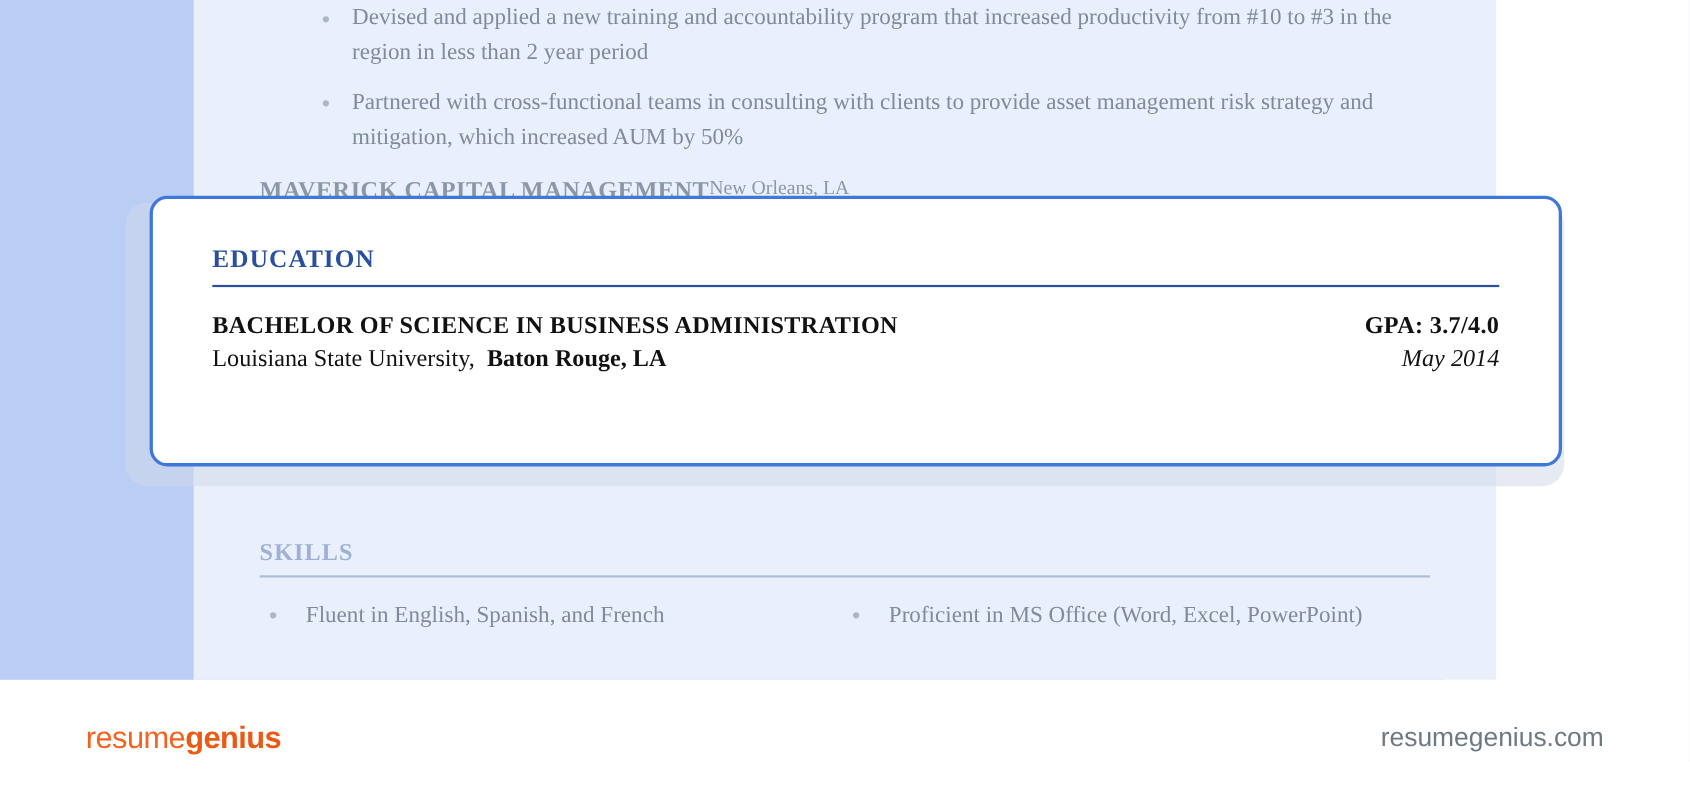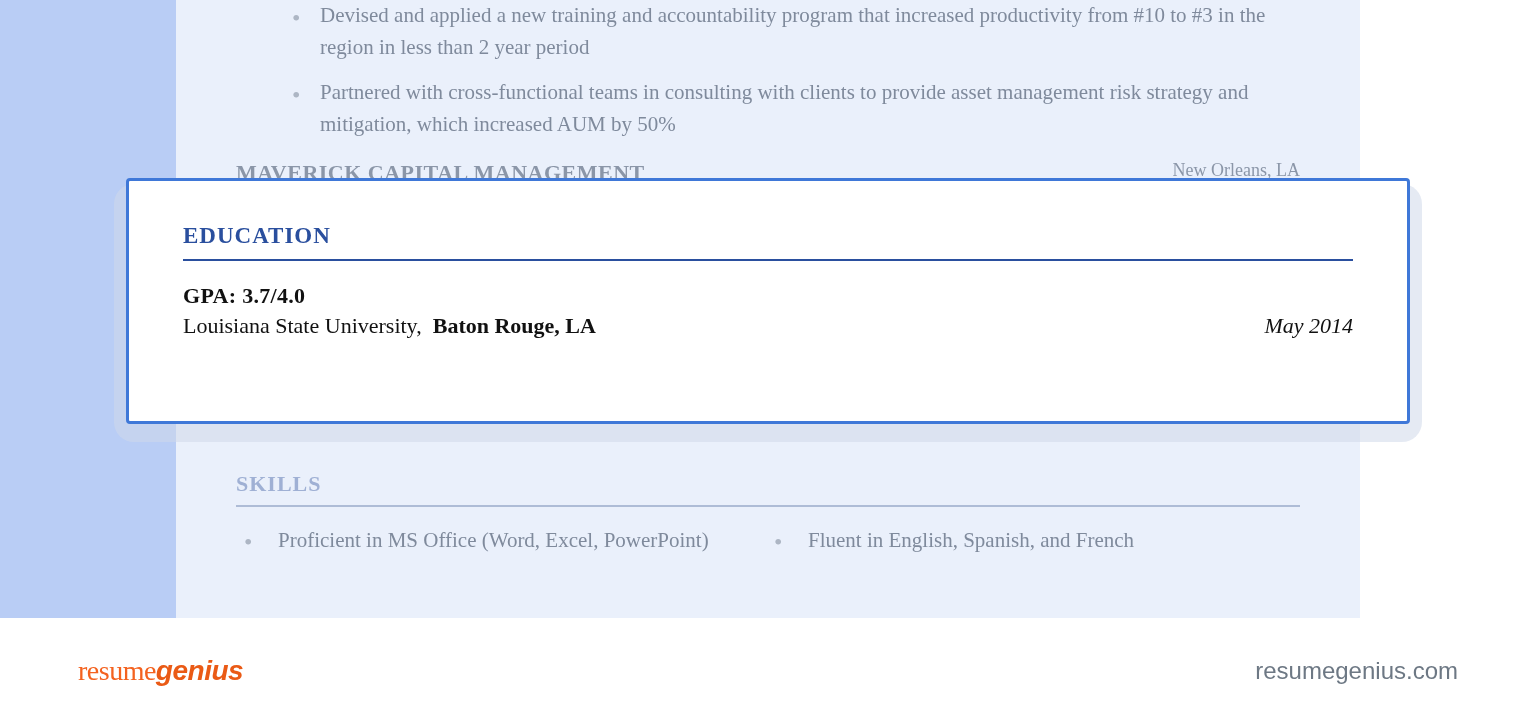--- a/index.html
+++ b/index.html
@@ -39,21 +39,20 @@
     content: "•";
     position: absolute;
     left: -6px;
     top: 0;
     font-size: 24px;
     color: #adb6c4;
   }
   
   .job-header {
     display: flex;
-    justify-content: space-between;
     margin-top: 20px;
   }
   .job-company {
     font-weight: bold;
     font-size: 22px;
     letter-spacing: 0.5px;
     color: #8b96a8;
   }
   .job-location {
     font-weight: normal;
@@ -74,21 +73,21 @@
     font-style: italic;
     font-size: 21px;
     color: #a7b0be;
   }
   
   .section-header {
     font-weight: bold;
     font-size: 22px;
     letter-spacing: 1px;
     color: #9fb0d4;
-    margin-top: 26px;
+    margin-top: 44px;
   }
   .section-rule {
     border: none;
     border-top: 2px solid #aebcd6;
     margin-top: 8px;
     margin-bottom: 18px;
   }
   
   .skills-grid {
     display: flex;
@@ -129,27 +128,27 @@
     left: 114px;
     top: 184px;
     width: 1308px;
     height: 258px;
     background: #cfd8ea;
     border-radius: 20px;
     opacity: 0.55;
   }
   .highlight-card {
     position: absolute;
-    left: 126px;
+    left: 136px;
     top: 178px;
     width: 1284px;
     height: 246px;
     background: #ffffff;
     border: 3px solid #3f78d8;
-    border-radius: 4px;
+    border-radius: 16px;
     padding: 42px 54px 20px 54px;
   }
   .highlight-card .edu-title {
     font-weight: bold;
     font-size: 23px;
     letter-spacing: 1px;
     color: #2a4f9e;
   }
   .highlight-card .edu-rule {
     border: none;
@@ -188,22 +187,22 @@
     align-items: center;
     justify-content: space-between;
     padding: 0 78px;
   }
   .logo {
     font-family: -apple-system, 'Segoe UI', Arial, sans-serif;
     font-size: 28px;
     font-weight: 400;
     letter-spacing: -0.5px;
   }
-  .logo .l1 { color: #f4621f; font-weight: 400; font-family: Liberation Serif, serif; }
-  .logo .l2 { color: #ea5a15; font-weight: 700; font-style: italic; }
+  .logo .l1 { color: #f4621f; font-weight: 400; }
+  .logo .l2 { color: #ea5a15; font-weight: 700; }
   .footer-url {
     font-family: -apple-system, 'Segoe UI', Arial, sans-serif;
     font-size: 24px;
     color: #6d7884;
   }
 </style>
 </head>
 <body>
 
 <div class="stage">
@@ -223,35 +222,36 @@
       <span class="job-title">Financial Advisor</span>
       <span class="job-dates">January 2017 – January 2018</span>
     </div>
 
     <div style="height:230px"></div>
 
     <div class="section-header">SKILLS</div>
     <hr class="section-rule">
     <div class="skills-grid">
       <ul class="skills-col">
-        <li>Proficient in MS Office (Word, Excel, PowerPoint)</li>
+        <li>Fluent in English, Spanish, and French</li>
       </ul>
       <ul class="skills-col">
-        <li>Fluent in English, Spanish, and French</li>
+        <li>Proficient in MS Office (Word, Excel, PowerPoint)</li>
       </ul>
     </div>
 
 
   </div>
 
   <div class="highlight-shadow"></div>
   <div class="highlight-card">
     <div class="edu-title">EDUCATION</div>
     <hr class="edu-rule">
     <div class="edu-row1">
+      <span>BACHELOR OF SCIENCE IN BUSINESS ADMINISTRATION</span>
       <span>GPA: 3.7/4.0</span>
     </div>
     <div class="edu-row2">
       <span>
         <span class="edu-school">Louisiana State University,</span>
         &nbsp;<span class="edu-loc">Baton Rouge, LA</span>
       </span>
       <span class="edu-date">May 2014</span>
     </div>
   </div>

